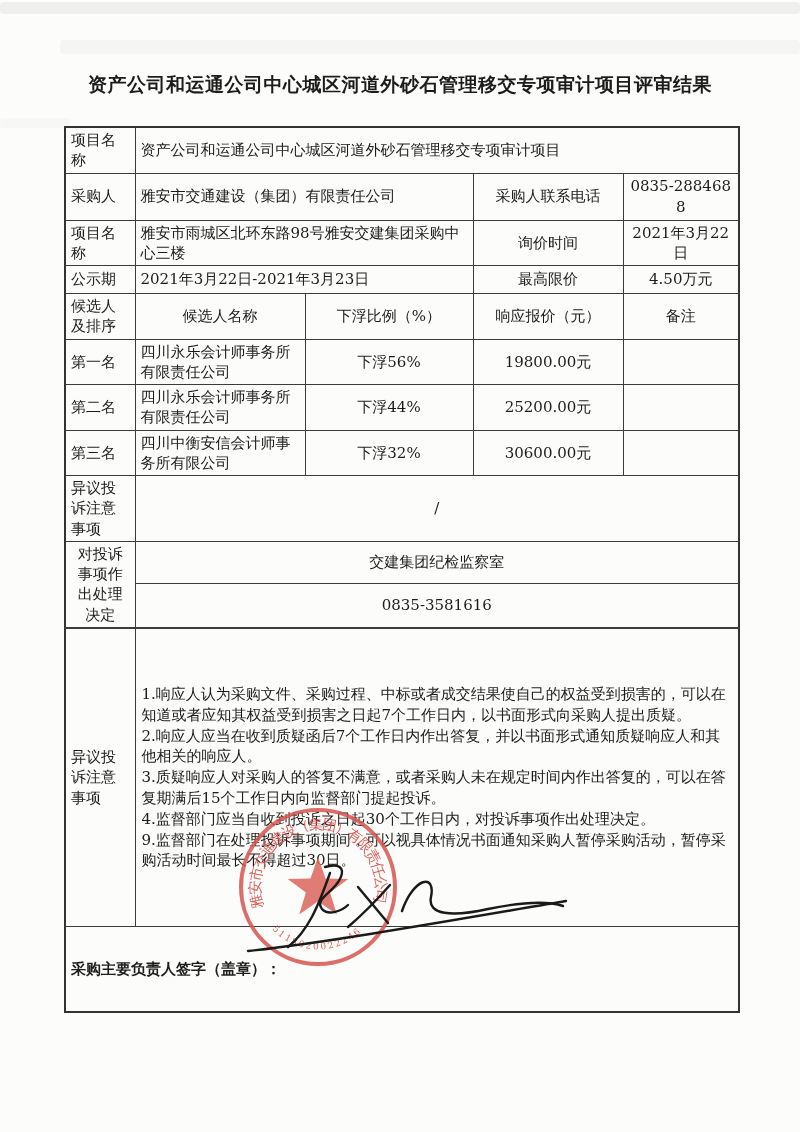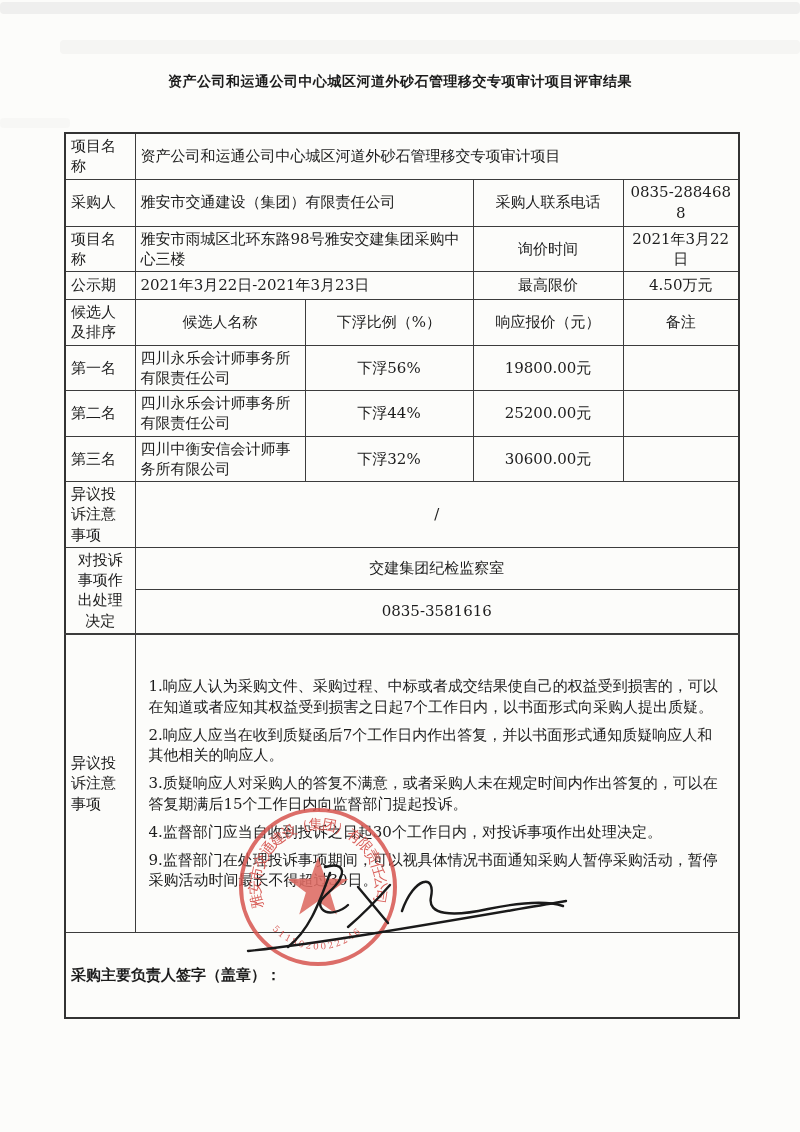--- a/index.html
+++ b/index.html
@@ -12,44 +12,44 @@
     color:#1c1c1c;
     overflow:hidden;
   }
   .scan-streak { position:absolute; background:#b9b9b9; opacity:.18; border-radius:4px; pointer-events:none; }
   .s1 { left:0; top:2px; width:800px; height:12px; }
   .s2 { left:60px; top:40px; width:740px; height:14px; opacity:.10; }
   .s3 { left:0; top:118px; width:70px; height:10px; opacity:.08; }
 
   .doc-title {
     position:absolute; top:72px; left:40px; width:720px;
-    text-align:center; font-weight:bold; font-size:14px; line-height:1.35;
+    text-align:center; font-weight:bold; font-size:19px; line-height:1.35;
     letter-spacing:.5px;
   }
 
   table.doc-table {
-    position:absolute; left:64px; top:132px;
+    position:absolute; left:64px; top:126px;
     width:674px;
     border-collapse:collapse; table-layout:fixed;
     font-size:15px;
     padding-left:19px;
   }
   .doc-table td {
     border:1px solid #3c3c3c;
     padding:2px 5px;
     vertical-align:middle;
     line-height:1.35;
     word-break:break-all;
   }
   .doc-table { border:2px solid #333; }
   .c { text-align:center; }
   .lbl { text-align:left; }
   .thick-top td { border-top-width:2px; }
   .objection-text { padding:10px 10px; line-height:1.55; }
-  .objection-text div { margin:8px; }
+  .objection-text div { margin:1px; }
   .sig-cell { vertical-align:middle; padding-left:6px;font-weight:bold; }
 
   svg text { font-family:"DejaVu Serif","Liberation Serif",serif; }
   .seal-svg { position:absolute; left:236px; top:801px; pointer-events:none; }
   .signature-svg { position:absolute; left:230px; top:815px; pointer-events:none; }
 </style>
 </head>
 <body>
 
 <div class="page">

